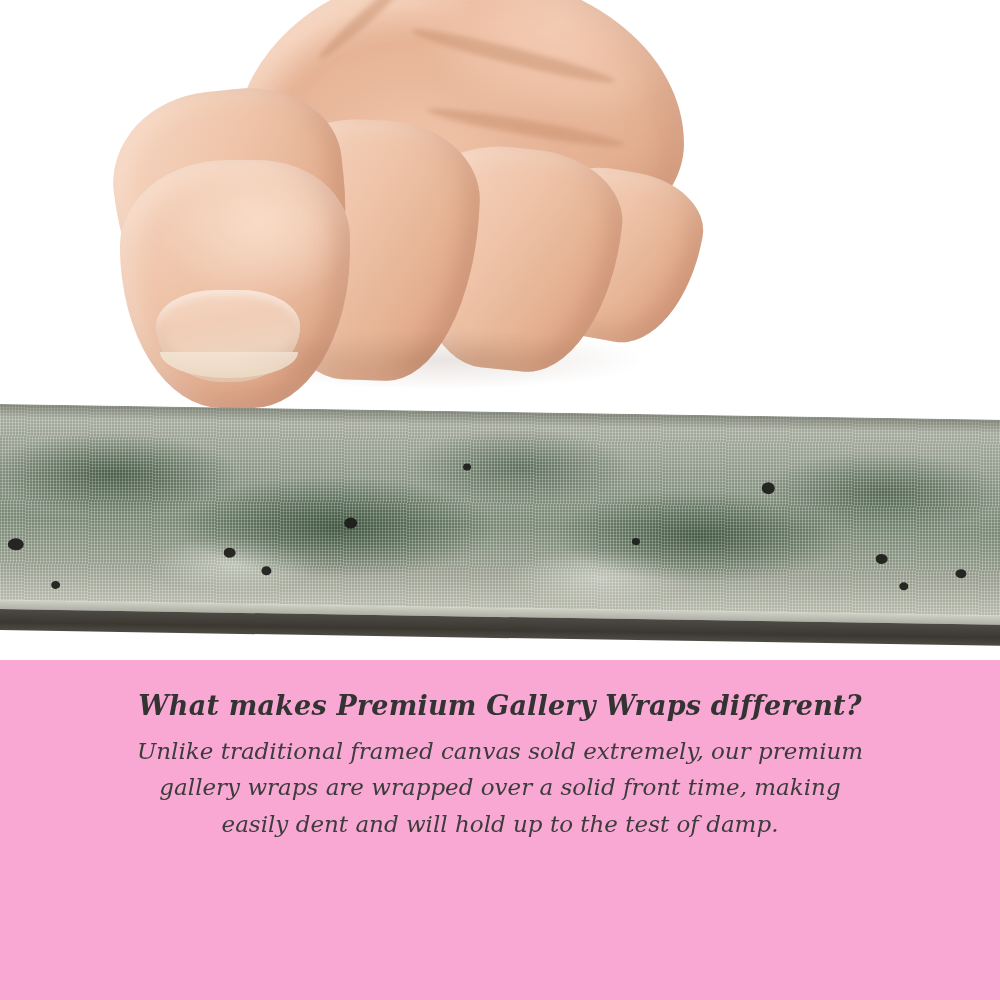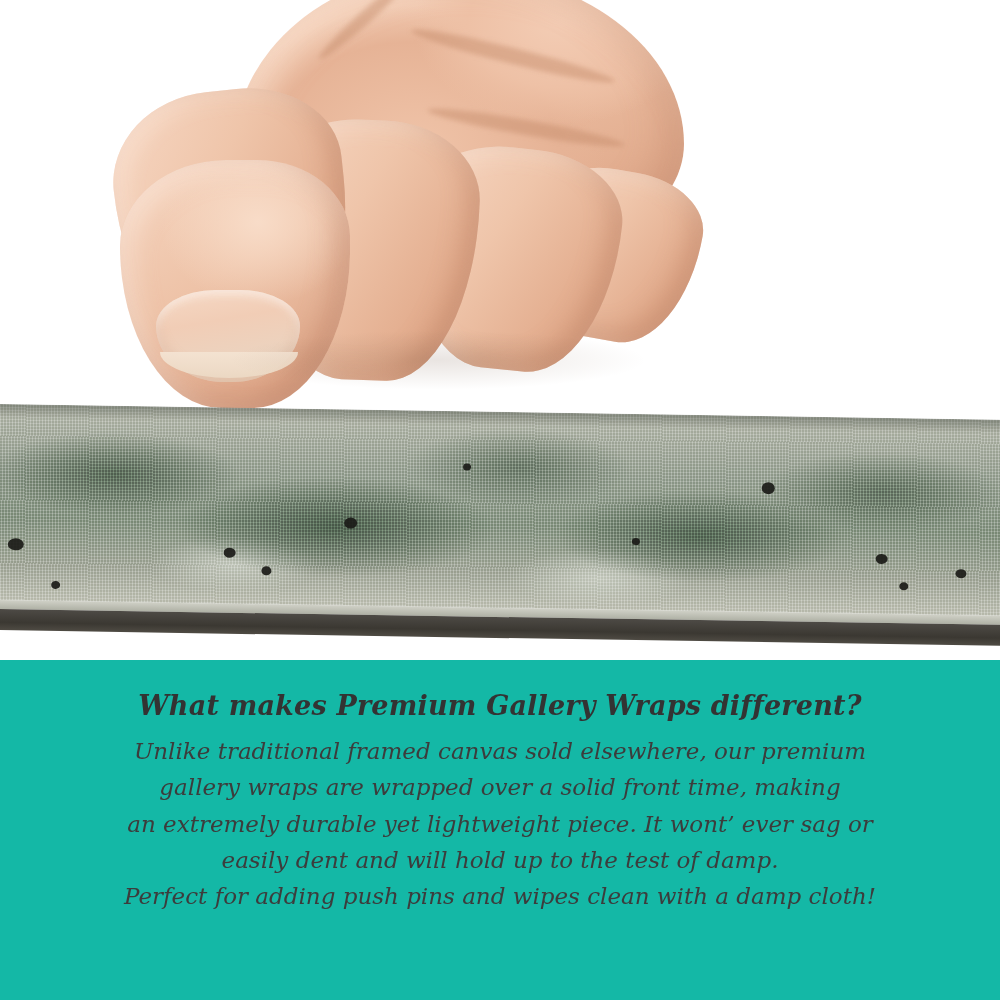--- a/index.html
+++ b/index.html
@@ -10,21 +10,21 @@
   body {
     width: 1000px;
     height: 1000px;
     overflow: hidden;
     font-family: "DejaVu Sans", sans-serif;
   }
   .page {
     position: relative;
     width: 1000px;
     height: 1000px;
-    background: #14b8a6;
+    background: #f9a8d4;
   }
 
   
   .photo {
     position: absolute;
     left: 0;
     top: 0;
     width: 1000px;
     height: 660px;
     background: #ffffff;
@@ -257,21 +257,19 @@
 
       <div class="strip-top-shadow"></div>
       <div class="canvas-lip"></div>
       <div class="canvas-side"></div>
     </div>
   </div>
 
   <div class="caption">
     <div class="caption-heading">What makes Premium Gallery Wraps different?</div>
     <div class="caption-body">
-      <span>Unlike traditional framed canvas sold elsewhere, our premium</span>
+      <span>Unlike traditional framed canvas sold extremely, our premium</span>
       <span>gallery wraps are wrapped over a solid front time, making</span>
-      <span>an extremely durable yet lightweight piece. It wont’ ever sag or</span>
       <span>easily dent and will hold up to the test of damp.</span>
-      <span>Perfect for adding push pins and wipes clean with a damp cloth!</span>
     </div>
   </div>
 
 </div>
 
 </body></html>

